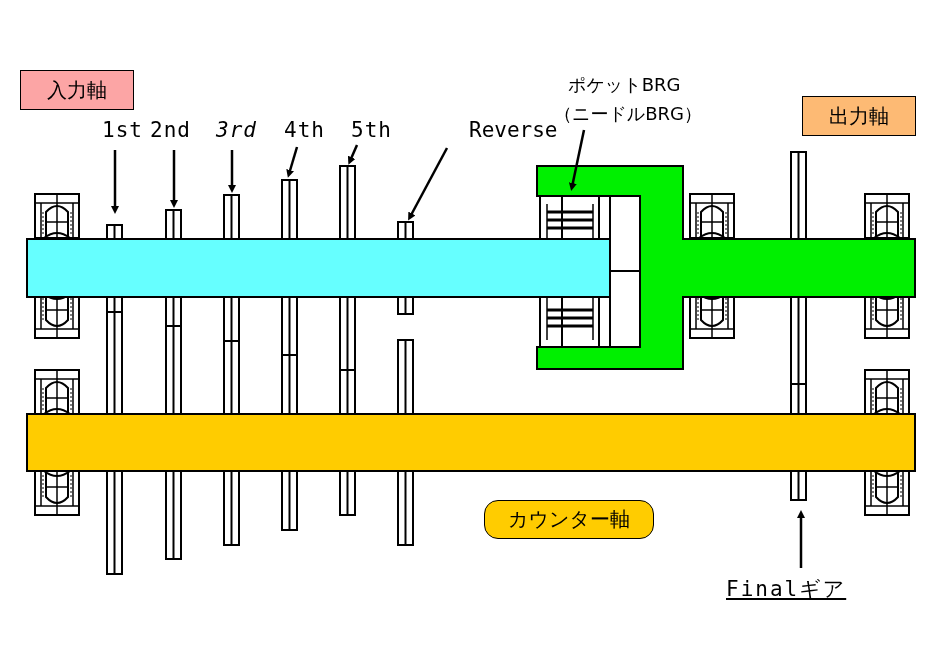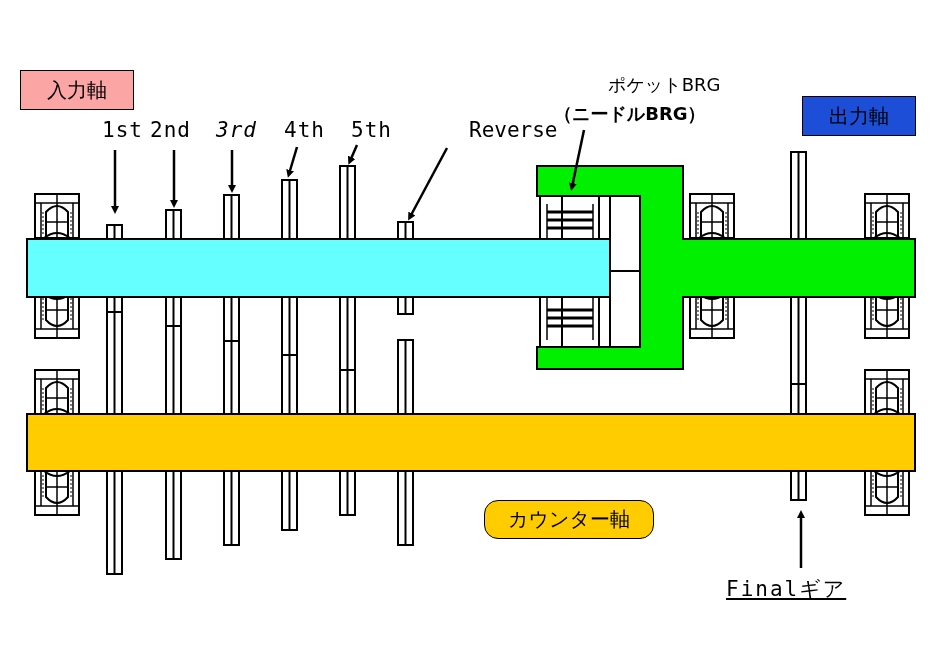--- a/index.html
+++ b/index.html
@@ -145,26 +145,26 @@
     <line x1="232" y1="150" x2="232" y2="189" marker-end="url(#ah)"></line>
     <line x1="297" y1="147" x2="289" y2="174" marker-end="url(#ah)"></line>
     <line x1="357" y1="145" x2="350" y2="161" marker-end="url(#ah)"></line>
     <line x1="447" y1="148" x2="410" y2="217" marker-end="url(#ah)"></line>
     <line x1="584" y1="130" x2="572" y2="187" marker-end="url(#ah)"></line>
     <line x1="801" y1="568" x2="801" y2="514" marker-end="url(#ah)"></line>
   </g>
 </svg>
 
 <div class="box" style="left:20px;top:70px;width:114px;height:40px;background:#fca5a5;text-align:center;">入力軸</div>
-<div class="box" style="left:802px;top:96px;width:114px;height:40px;background:#1d4ed8;">出力軸</div>
+<div class="box" style="left:802px;top:96px;width:114px;height:40px;background:#fdba74;">出力軸</div>
 <div class="box" style="left:484px;top:500px;width:170px;height:39px;background:#FFCC00;border-radius:14px;">カウンター軸</div>
 
 <div class="lbl mono" style="left:86px;top:120px;margin-left:16px;">1st</div>
 <div class="lbl mono" style="left:150px;top:120px;">2nd</div>
 <div class="lbl mono" style="left:216px;top:120px;font-style:italic;">3rd</div>
 <div class="lbl mono" style="left:284px;top:120px;text-align:center;">4th</div>
 <div class="lbl mono" style="left:351px;top:120px;">5th</div>
 <div class="lbl mono" style="left:425px;top:120px;letter-spacing:0;margin-left:44px;">Reverse</div>
 
-<div class="lbl" style="left:568px;top:76px;font-size:18px;margin-left:40px;">ポケットBRG</div>
-<div class="lbl" style="left:554px;top:105px;font-size:18px;font-weight:bold;">（ニードルBRG）</div>
+<div class="lbl" style="left:568px;top:76px;font-size:18px;">ポケットBRG</div>
+<div class="lbl" style="left:554px;top:105px;font-size:18px;">（ニードルBRG）</div>
 
 <div class="lbl mono" style="left:726px;top:579px;letter-spacing:2px;text-decoration:underline;">Finalギア</div>
 
 </body></html>

